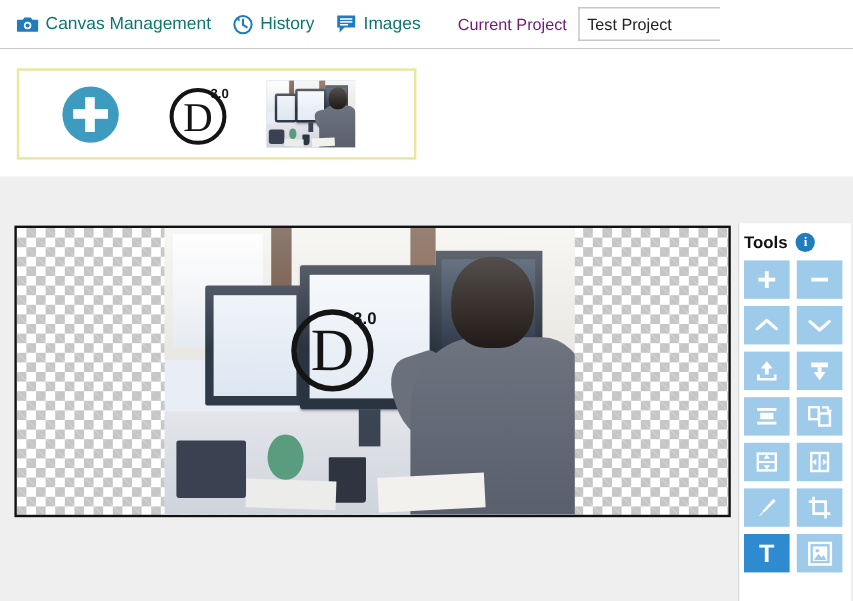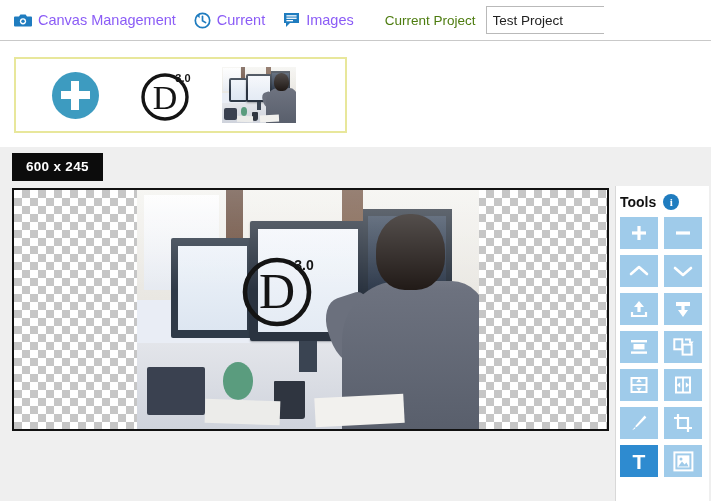--- a/index.html
+++ b/index.html
@@ -18,28 +18,28 @@
     background: #ffffff;
     border-bottom: 1px solid #c9c9c9;
     display: flex; align-items: center;
   }
   .menu-item {
     display: flex; align-items: center; gap: 6px;
     height: 40px; padding: 0 9px;
     cursor: pointer; white-space: nowrap;
   }
   .menu-item:first-child { padding-left: 14px; }
-  .menu-label { font-size: 14.5px; color: #8b5cf6; }
+  .menu-label { font-size: 14.5px; color: #0f766e; }
   .menu-item.primary .menu-label { color: #11161c; font-weight: bold; font-size: 14.5px; }
   .ico { display: inline-block; line-height: 0; flex: 0 0 auto; }
 
   .project-area {
     margin-left: 22px; display: flex; align-items: center; gap: 10px;
   }
-  .project-label { font-size: 13.5px; color: #4d7c0f; white-space: nowrap; }
+  .project-label { font-size: 13.5px; color: #701a75; white-space: nowrap; }
   .project-input {
     width: 118px; height: 28px;
     border: 1px solid #b9b9b9; border-right: none;
     background: #fff; color: #222; font-size: 13.5px;
     font-family: "Liberation Sans", sans-serif;
     padding: 0 6px; outline: none;
   }
 
   
   .strip-wrap {
@@ -259,21 +259,21 @@
     </div>
 
     <div class="menu-item">
       <span class="ico">
         <svg width="17" height="17" viewBox="0 0 17 17">
           <circle cx="8.5" cy="8.5" r="7.2" fill="none" stroke="#1f7cbf" stroke-width="1.7"></circle>
           <path d="M8.5 4.3 V8.7 L11.6 10.6" fill="none" stroke="#1f7cbf" stroke-width="1.7" stroke-linecap="round"></path>
           <path d="M2.2 3.0 L5.6 3.0 L5.6 6.2 Z" fill="#1f7cbf"></path>
         </svg>
       </span>
-      <span class="menu-label">Current</span>
+      <span class="menu-label">History</span>
     </div>
 
     <div class="menu-item">
       <span class="ico">
         <svg width="17" height="16" viewBox="0 0 17 16">
           <path d="M1 1 h15 v10 h-9 l-4 4 v-4 h-2 z" fill="#1f7cbf"></path>
           <rect x="3.4" y="3.2" width="10.2" height="1.3" fill="#ffffff"></rect>
           <rect x="3.4" y="5.6" width="10.2" height="1.3" fill="#ffffff"></rect>
           <rect x="3.4" y="8.0" width="6.6" height="1.3" fill="#ffffff"></rect>
         </svg>
@@ -331,21 +331,20 @@
             <div class="sc-paper2"></div>
             <div class="sc-paper"></div>
             <div class="sc-haze"></div>
           </div>
         </div>
       </div>
 
     </div>
   </div>
 
-  <div class="size-badge">600 x 245</div>
 
   <div class="stage">
     <div class="canvas-image">
       <div class="scene">
         <div class="sc-wall"></div>
         <div class="sc-window"></div>
         <div class="sc-post"></div>
         <div class="sc-post2"></div>
         <div class="sc-desk"></div>
         <div class="sc-mon-left">

